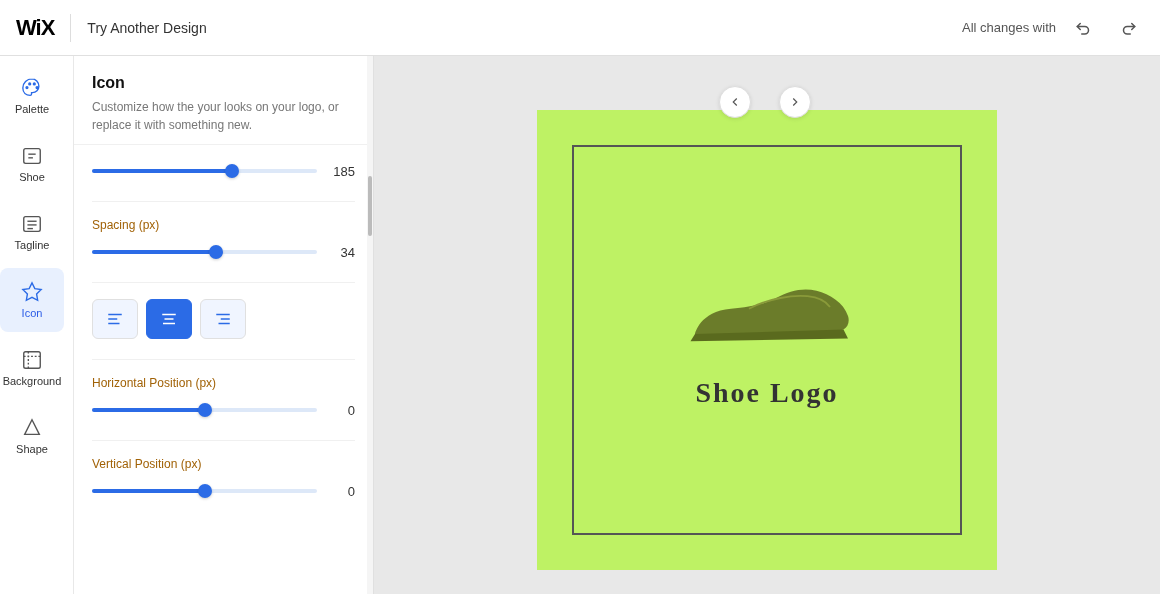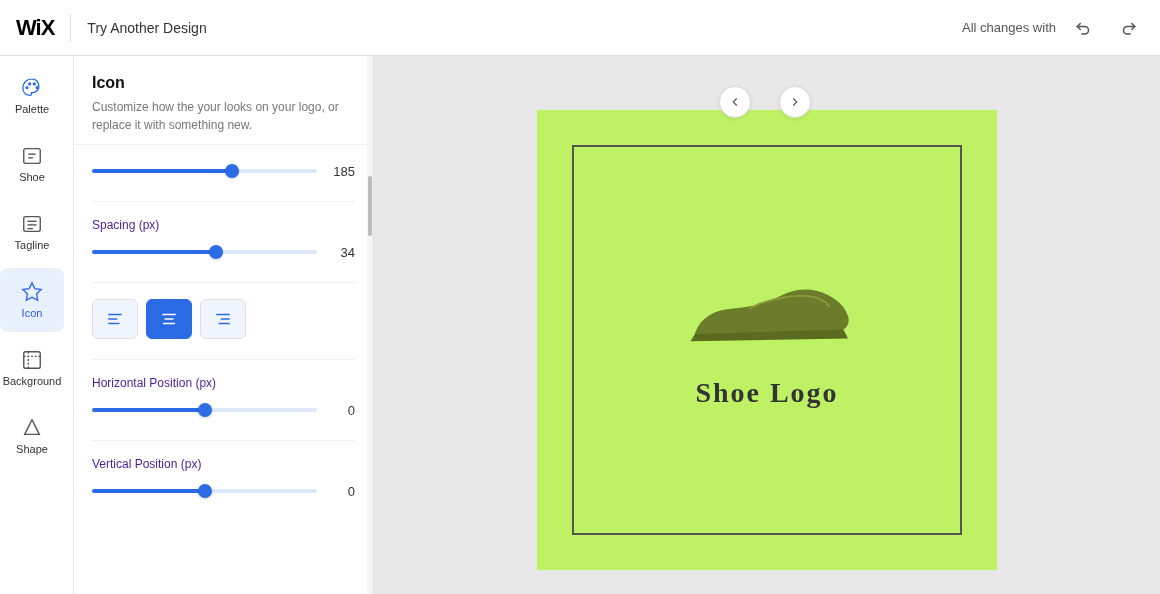--- a/index.html
+++ b/index.html
@@ -130,21 +130,21 @@
       padding: 16px 18px;
     }
     .panel-content::-webkit-scrollbar { width: 6px; }
     .panel-content::-webkit-scrollbar-thumb { background: #ccc; border-radius: 3px; }
 
     .control-group {
       margin-bottom: 20px;
     }
     .control-label {
       font-size: 12px;
-      color: #4c1d95;
+      color: #a16207;
       margin-bottom: 10px;
       display: block;
     }
     .slider-row {
       display: flex;
       align-items: center;
       gap: 10px;
     }
     .slider-container {
       flex: 1;

